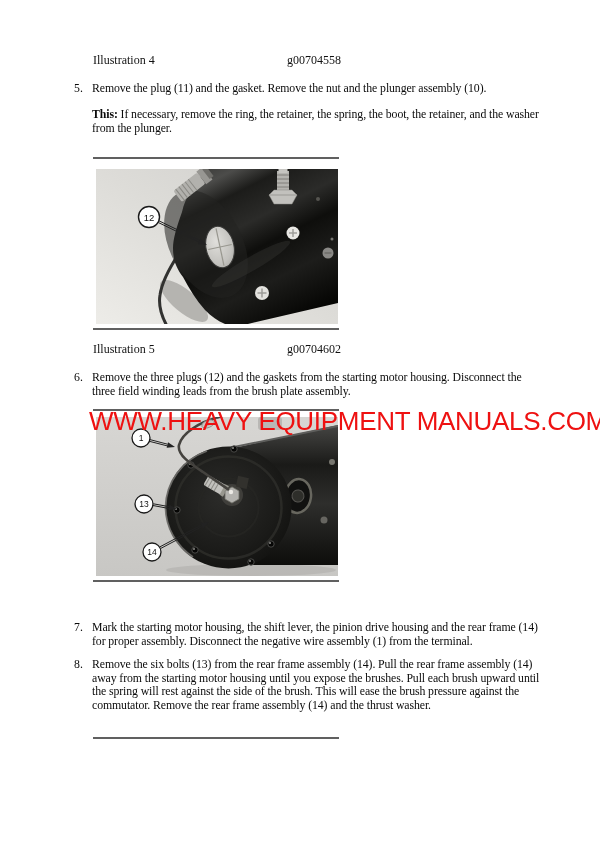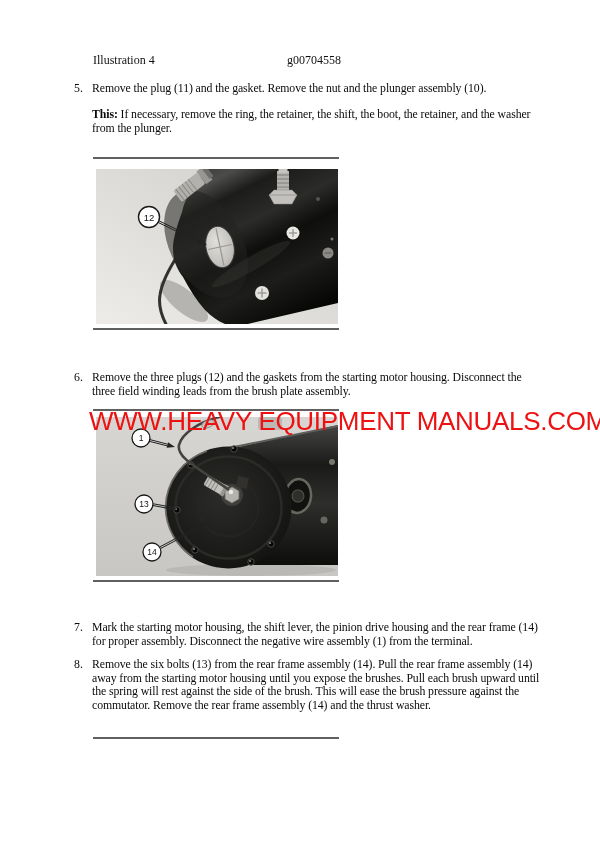--- a/index.html
+++ b/index.html
@@ -30,21 +30,21 @@
     <span>g00704558</span>
   </div>
 
   <div class="step" style="top:82px">
     <div class="num">5.</div>
     <div class="stext">Remove the plug (11) and the gasket. Remove the nut and the plunger assembly (10).</div>
   </div>
 
   <div class="note" style="top:108px">
     <span class="bold">This:</span>
-    <span>If necessary, remove the ring, the retainer, the shift, the boot, the retainer, and the washer from the plunger.</span>
+    <span>If necessary, remove the ring, the retainer, the spring, the boot, the retainer, and the washer from the plunger.</span>
   </div>
 
   <div class="rule" style="top:157px"></div>
 
   <svg class="photo" style="top:169px" width="242" height="155" viewBox="0 0 242 155">
     <defs>
       <linearGradient id="bg1" x1="1" y1="0" x2="0" y2="1">
         <stop offset="0" stop-color="#cfcecb"></stop>
           <stop offset="0.5" stop-color="#dddcd8"></stop>
         <stop offset="1" stop-color="#edece8"></stop>
@@ -116,20 +116,24 @@
       <line x1="62.3" y1="53.5" x2="102.9" y2="73.1" stroke="#222" stroke-width="1"></line>
       <line x1="63.1" y1="51.9" x2="103.7" y2="71.5" stroke="#222" stroke-width="1"></line>
       <polygon points="111,76 102,75 104.6,69.6" fill="#222"></polygon>
       <circle cx="53" cy="48" r="10.5" fill="#ffffff" stroke="#1a1a1a" stroke-width="1.4"></circle>
       <text class="co-num" x="53" y="51.5" font-size="9.5" text-anchor="middle">12</text>
     </g>
   </svg>
 
   <div class="rule" style="top:328px"></div>
 
+  <div class="caption-row" style="top:344px">
+    <span>Illustration 5</span>
+    <span>g00704602</span>
+  </div>
 
   <div class="step" style="top:371px">
     <div class="num">6.</div>
     <div class="stext">Remove the three plugs (12) and the gaskets from the starting motor housing. Disconnect the three field winding leads from the brush plate assembly.</div>
   </div>
 
   <div class="rule" style="top:409px"></div>
 
   <svg class="photo" style="top:417px" width="242" height="159" viewBox="0 0 242 159">
     <defs>

